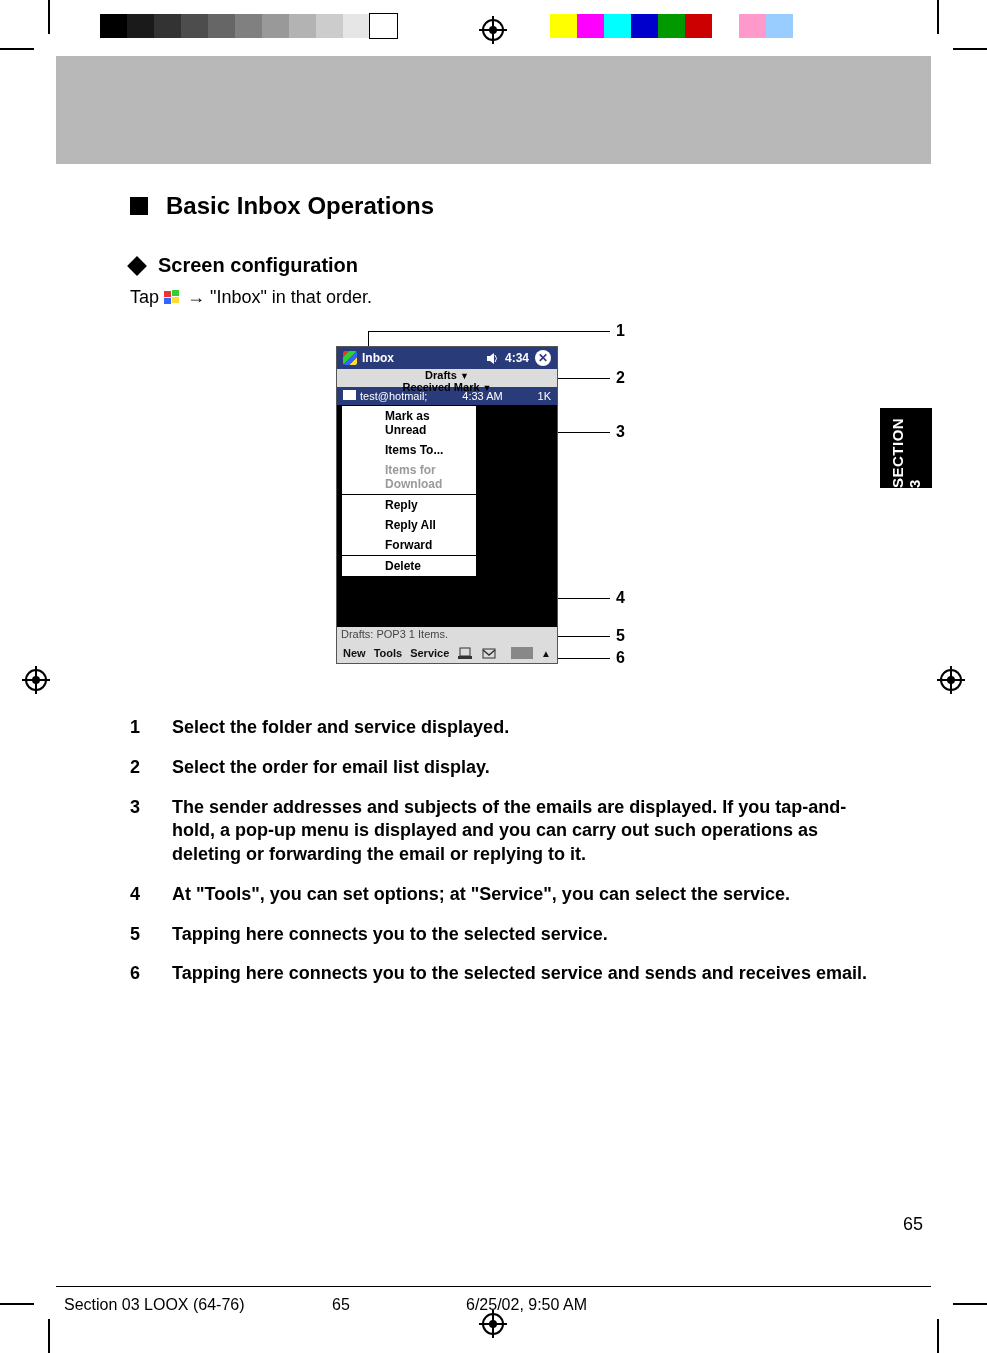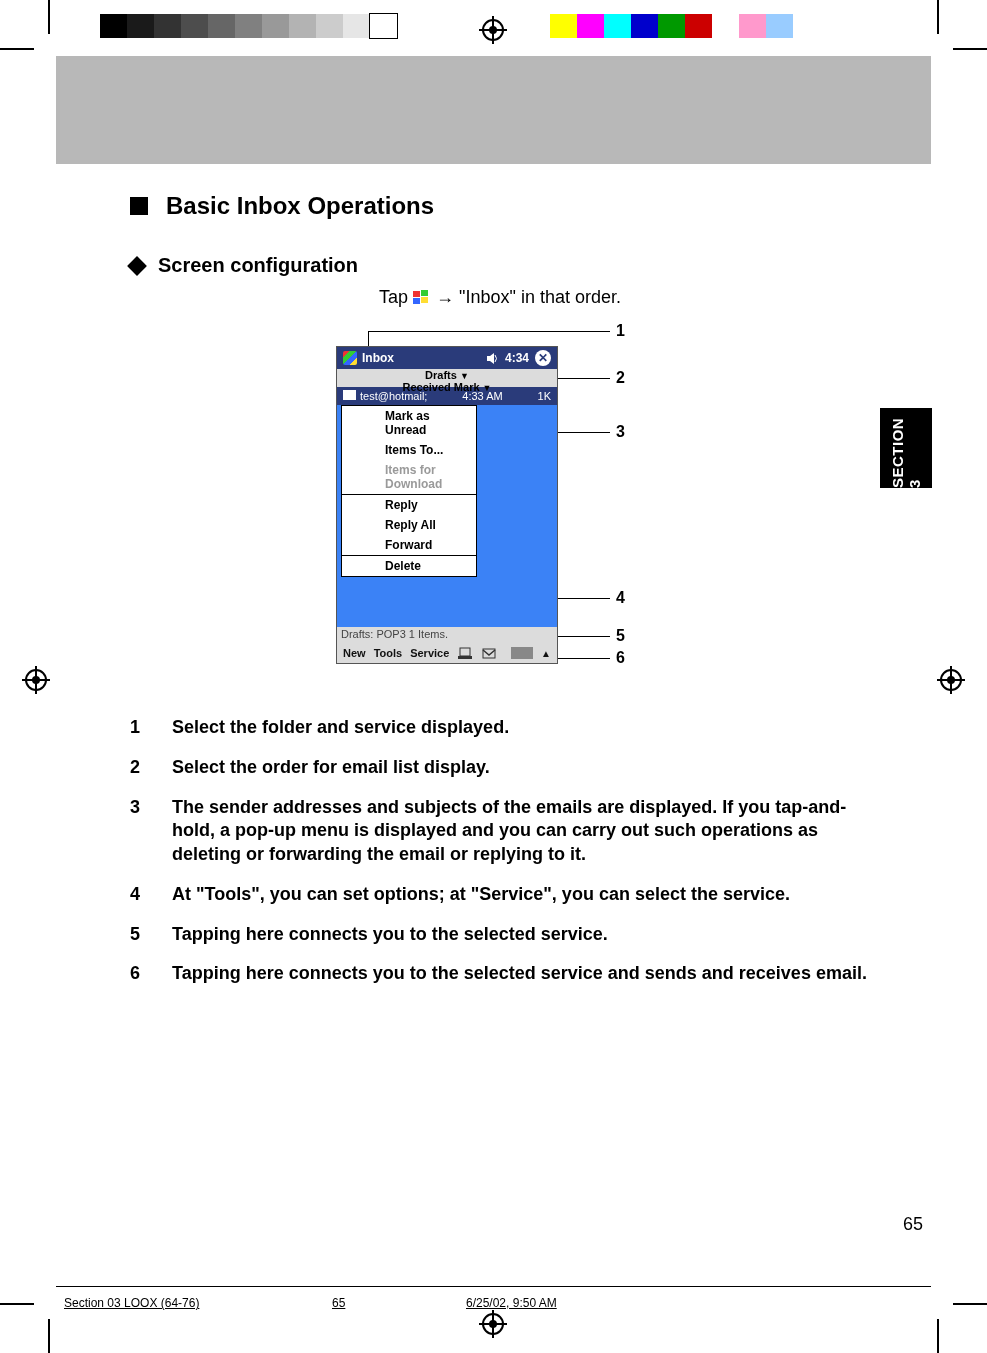--- a/index.html
+++ b/index.html
@@ -35,26 +35,26 @@
   .sidetab span { writing-mode: vertical-rl; transform: rotate(180deg); font-size: 15px; font-weight: bold; letter-spacing: 0.5px; }
 
   
   .content { position: absolute; left: 130px; top: 192px; width: 740px; }
 
   .h1 { font-size: 24px; font-weight: bold; margin-bottom: 34px; display: flex; align-items: center; gap: 18px; }
   .h2 { font-size: 20px; font-weight: bold; margin-top: 20px; margin-bottom: 10px; display: flex; align-items: center; gap: 14px; }
   .sq { display:inline-block; width:18px; height:18px; background:#000; }
   .diamond { display:inline-block; width:14px; height:14px; background:#000; transform: rotate(45deg); }
 
-  .intro { font-size: 18px; margin-bottom: 6px; margin-top: 4px; display:flex; align-items:center; gap:4px;justify-content:center; }
+  .intro { font-size: 18px; margin-bottom: 6px; margin-top: 4px; display:flex; align-items:center; gap:4px; }
   .start-icon { display:inline-block; width:20px; height:18px; vertical-align:middle; }
 
   
   .figarea { position: relative; width: 740px; height: 360px; margin: 18px 0 30px 0; }
-  .shot { position:absolute; left:206px; top:20px; width:222px; height:318px; border:1px solid #555; background:#3b82f6; }
+  .shot { position:absolute; left:206px; top:20px; width:222px; height:318px; border:1px solid #555; background:#000000; }
 
   
   .tb { height:22px; background:#2a3b7a; color:#fff; display:flex; align-items:center; padding:0 6px; font-size:12px; justify-content:space-between; }
   .tb .title-left { display:flex; align-items:center; gap:5px; }
   .tb .flag { width:14px; height:14px; background: linear-gradient(135deg,#e33 0 25%,#3c3 25% 50%,#36f 50% 75%,#fd3 75% 100%); border-radius:2px; }
   .tb .title-right { display:flex; align-items:center; gap:6px; }
   .tb .speaker-icon { width:13px; height:13px; }
   .tb .close { width:16px; height:16px; background:#fff; color:#2a3b7a; border-radius:50%; display:flex; align-items:center; justify-content:center; font-size:12px; font-weight:bold; line-height:1; }
   
   .rowhdr { height:18px; background:#dcdcdc; display:flex; align-items:center; justify-content:space-between; padding:0 6px; font-size:11px; font-weight:bold;flex-direction:column; }
@@ -83,21 +83,21 @@
   .cnumv { position:absolute; width:1px; background:#000; }
 
   
   .list { margin-top:4px; }
   .li { display:flex; gap:20px; font-size:18px; font-weight:bold; line-height:1.32; margin-bottom:16px; }
   .li .n { flex:0 0 22px; }
   .li .t { flex:1; }
 
   
   .pgnum { position:absolute; right:64px; top:1214px; font-size:18px; }
-  .footnote { position:absolute; left:64px; top:1296px; width:860px; font-size:12px; display:flex;text-decoration:underline; }
+  .footnote { position:absolute; left:64px; top:1296px; width:860px; font-size:16px; display:flex; }
   .footnote .fa { flex:0 0 268px; }
   .footnote .fb { flex:0 0 134px; }
   .footnote .fc { }
   .foot-line { position:absolute; left:56px; top:1286px; width:875px; height:1px; background:#000; }
 </style>
 </head>
 <body>
 
 <div class="page">
 

